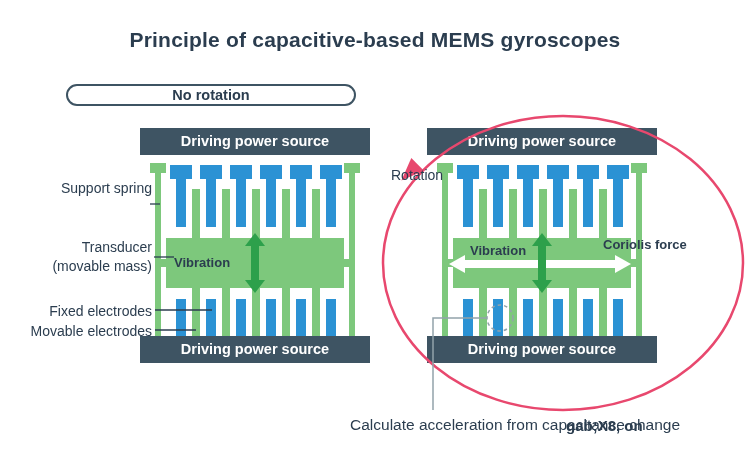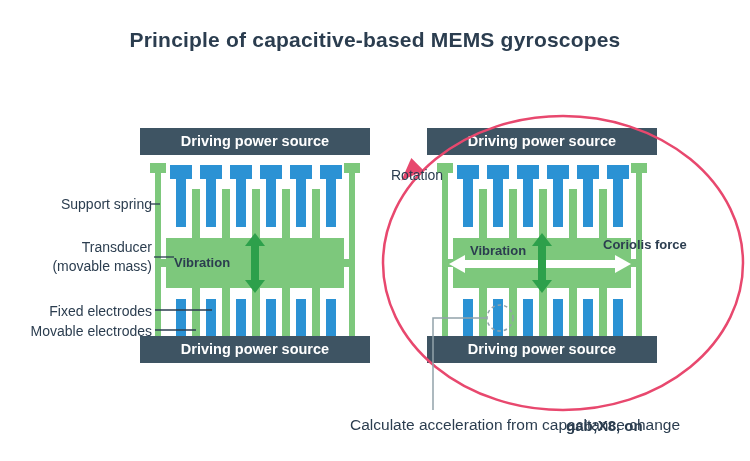--- a/index.html
+++ b/index.html
@@ -58,20 +58,21 @@
 
   .overlay{position:absolute;left:0;top:0;z-index:5;pointer-events:none;}
 </style>
 </head>
 <body>
 
 <div class="page">
 
   <div class="title">Principle of capacitive-based MEMS gyroscopes</div>
 
+  <div class="pill p-left">No rotation</div>
 
   <div class="device d-left">
     <div class="bar top">Driving power source</div>
     <div class="mech">
       <div class="sq" style="left:10px;top:0"></div>
       <div class="sq" style="left:204px;top:0"></div>
       <div class="sq" style="left:10px;top:190px"></div>
       <div class="sq" style="left:204px;top:190px"></div>
       <div class="spring" style="left:15px"></div>
       <div class="spring" style="left:209px"></div>
@@ -152,21 +153,21 @@
       <svg class="varrow" width="28" height="60">
         <polygon points="14,0 4,13 24,13" fill="#2da04b"></polygon>
         <rect x="10" y="12" width="8" height="36" fill="#2da04b"></rect>
         <polygon points="14,60 4,47 24,47" fill="#2da04b"></polygon>
       </svg>
       <div class="vib" style="left:43px;top:80px">Vibration</div>
     </div>
     <div class="bar bottom">Driving power source</div>
   </div>
 
-  <div class="part-label" style="top:196px">Support spring</div>
+  <div class="part-label" style="top:180px">Support spring</div>
   <div class="part-label" style="top:239px">Transducer</div>
   <div class="part-label" style="top:303px">Fixed electrodes</div>
   <div class="part-label" style="top:258px">(movable mass)</div>
   <div class="part-label" style="top:323px">Movable electrodes</div>
 
   <div class="rotation-label">Rotation</div>
   <div class="coriolis-label">Coriolis force</div>
 
   <div class="caption">Calculate acceleration from capacitance change</div>
   <div class="caption-artifact">gab;X8, on</div>

